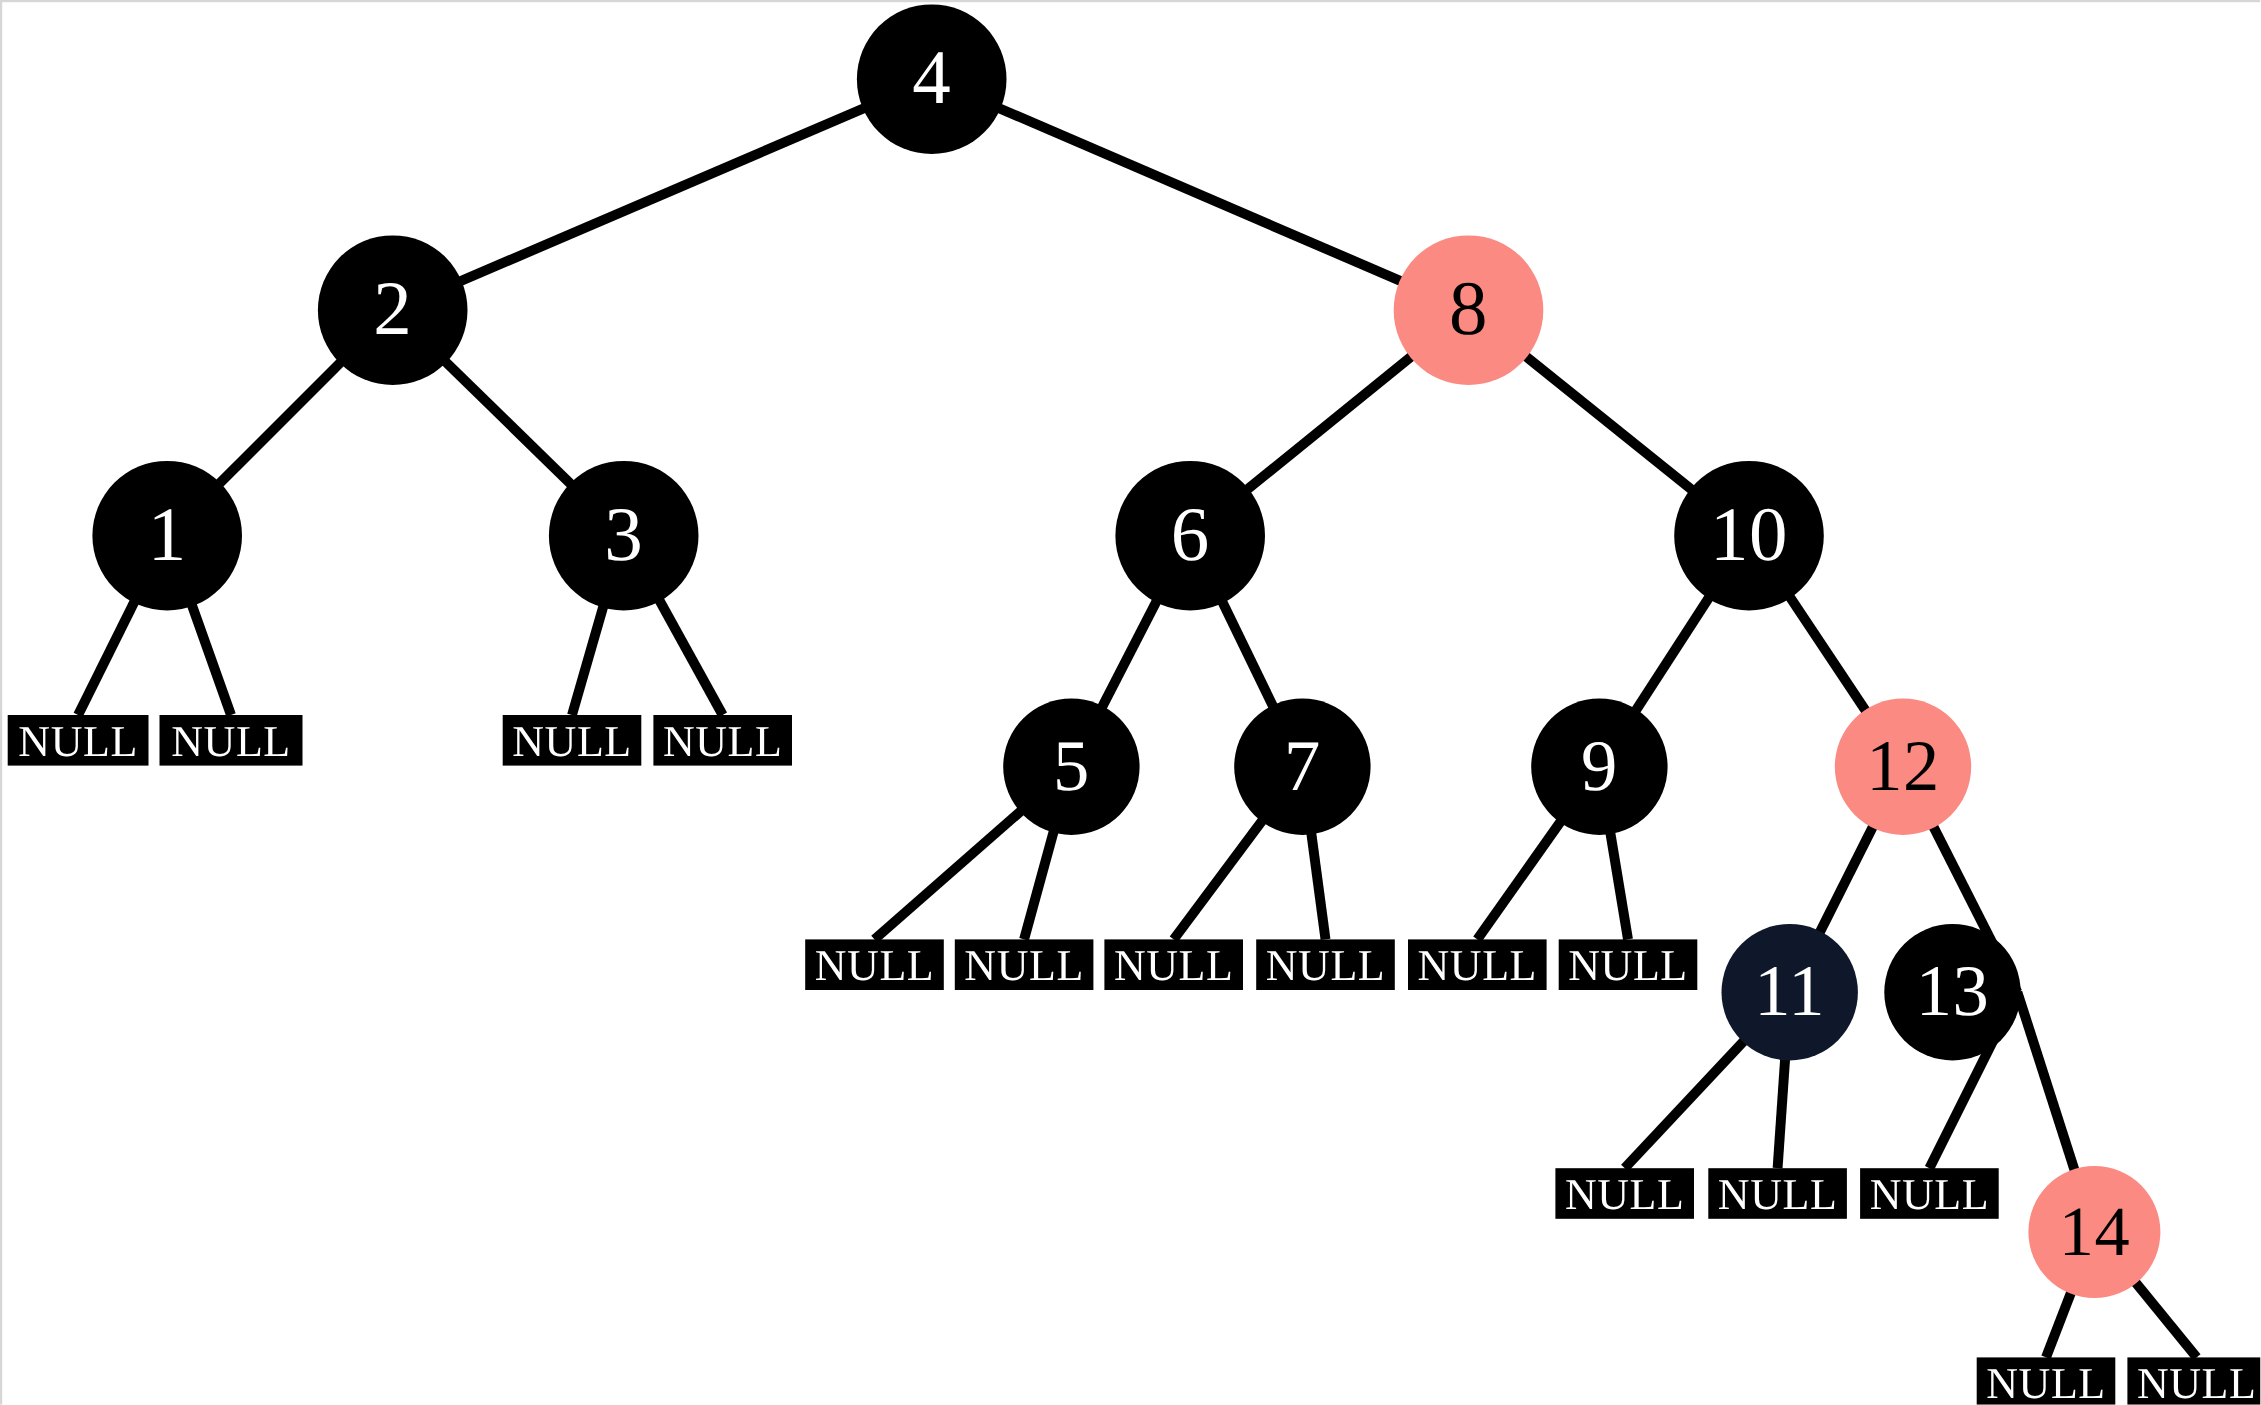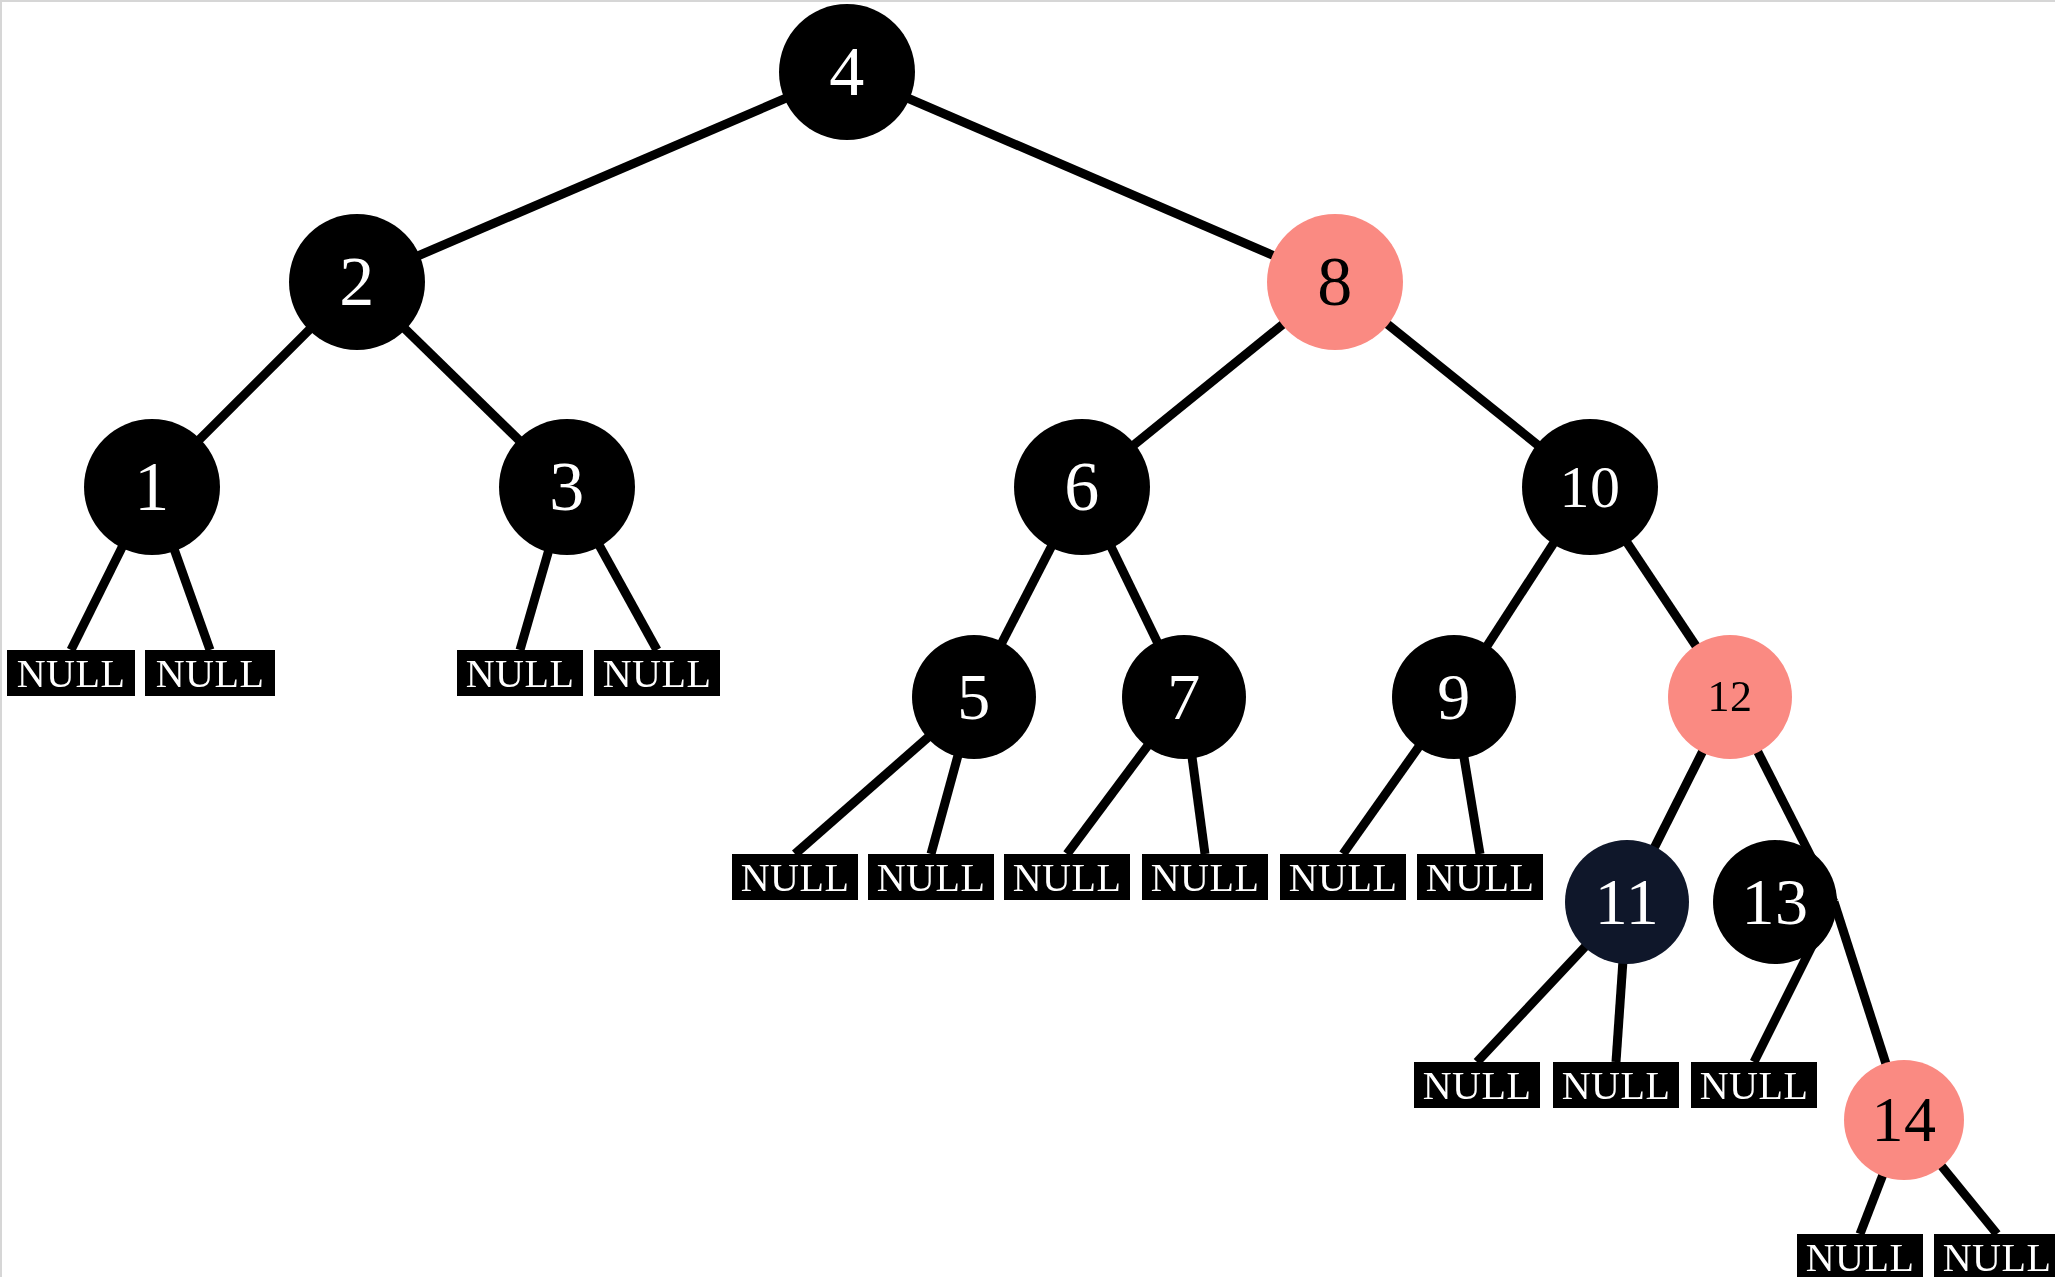--- a/index.html
+++ b/index.html
@@ -163,33 +163,33 @@
       <div class="tree-node black-node" style="left: 82px; top: 417px; width: 136px; height: 136px; background: rgb(0, 0, 0); color: rgb(255, 255, 255);">
         <span class="node-label" style="font-size: 70px;">1</span>
       </div>
       <div class="tree-node black-node" style="left: 497px; top: 417px; width: 136px; height: 136px; background: rgb(0, 0, 0); color: rgb(255, 255, 255);">
         <span class="node-label" style="font-size: 70px;">3</span>
       </div>
       <div class="tree-node black-node" style="left: 1012px; top: 417px; width: 136px; height: 136px; background: rgb(0, 0, 0); color: rgb(255, 255, 255);">
         <span class="node-label" style="font-size: 70px;">6</span>
       </div>
       <div class="tree-node black-node" style="left: 1520px; top: 417px; width: 136px; height: 136px; background: rgb(0, 0, 0); color: rgb(255, 255, 255);">
-        <span class="node-label" style="font-size: 60px;">10</span>
+        <span class="node-label" style="font-size: 70px;">10</span>
       </div>
       <div class="tree-node black-node" style="left: 910px; top: 633px; width: 124px; height: 124px; background: rgb(0, 0, 0); color: rgb(255, 255, 255);">
         <span class="node-label" style="font-size: 66px;">5</span>
       </div>
       <div class="tree-node black-node" style="left: 1120px; top: 633px; width: 124px; height: 124px; background: rgb(0, 0, 0); color: rgb(255, 255, 255);">
         <span class="node-label" style="font-size: 66px;">7</span>
       </div>
       <div class="tree-node black-node" style="left: 1390px; top: 633px; width: 124px; height: 124px; background: rgb(0, 0, 0); color: rgb(255, 255, 255);">
         <span class="node-label" style="font-size: 66px;">9</span>
       </div>
       <div class="tree-node red-node" style="left: 1666px; top: 633px; width: 124px; height: 124px; background: rgb(250, 138, 130); color: rgb(0, 0, 0);">
-        <span class="node-label" style="font-size: 44px;">12</span>
+        <span class="node-label" style="font-size: 66px;">12</span>
       </div>
       <div class="tree-node black-node" style="left: 1563px; top: 838px; width: 124px; height: 124px; background: #0f172a; color: rgb(255, 255, 255);">
         <span class="node-label" style="font-size: 66px;">11</span>
       </div>
       <div class="tree-node black-node" style="left: 1711px; top: 838px; width: 124px; height: 124px; background: rgb(0, 0, 0); color: rgb(255, 255, 255);">
         <span class="node-label" style="font-size: 66px;">13</span>
       </div>
       <div class="tree-node red-node" style="left: 1842px; top: 1058px; width: 120px; height: 120px; background: rgb(250, 138, 130); color: rgb(0, 0, 0); align-items: center;">
         <span class="node-label" style="font-size: 64px;">14</span>
       </div>

